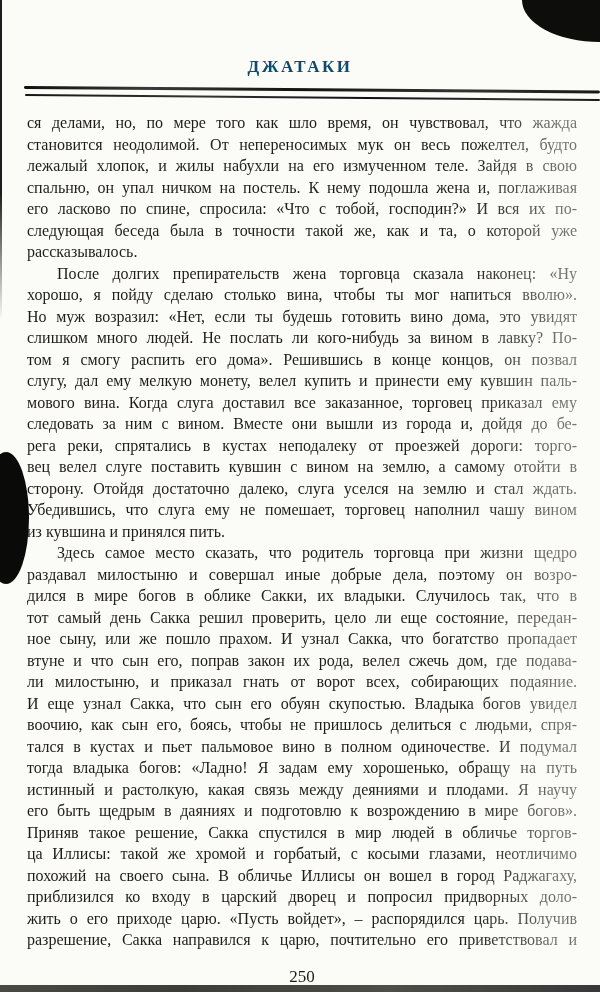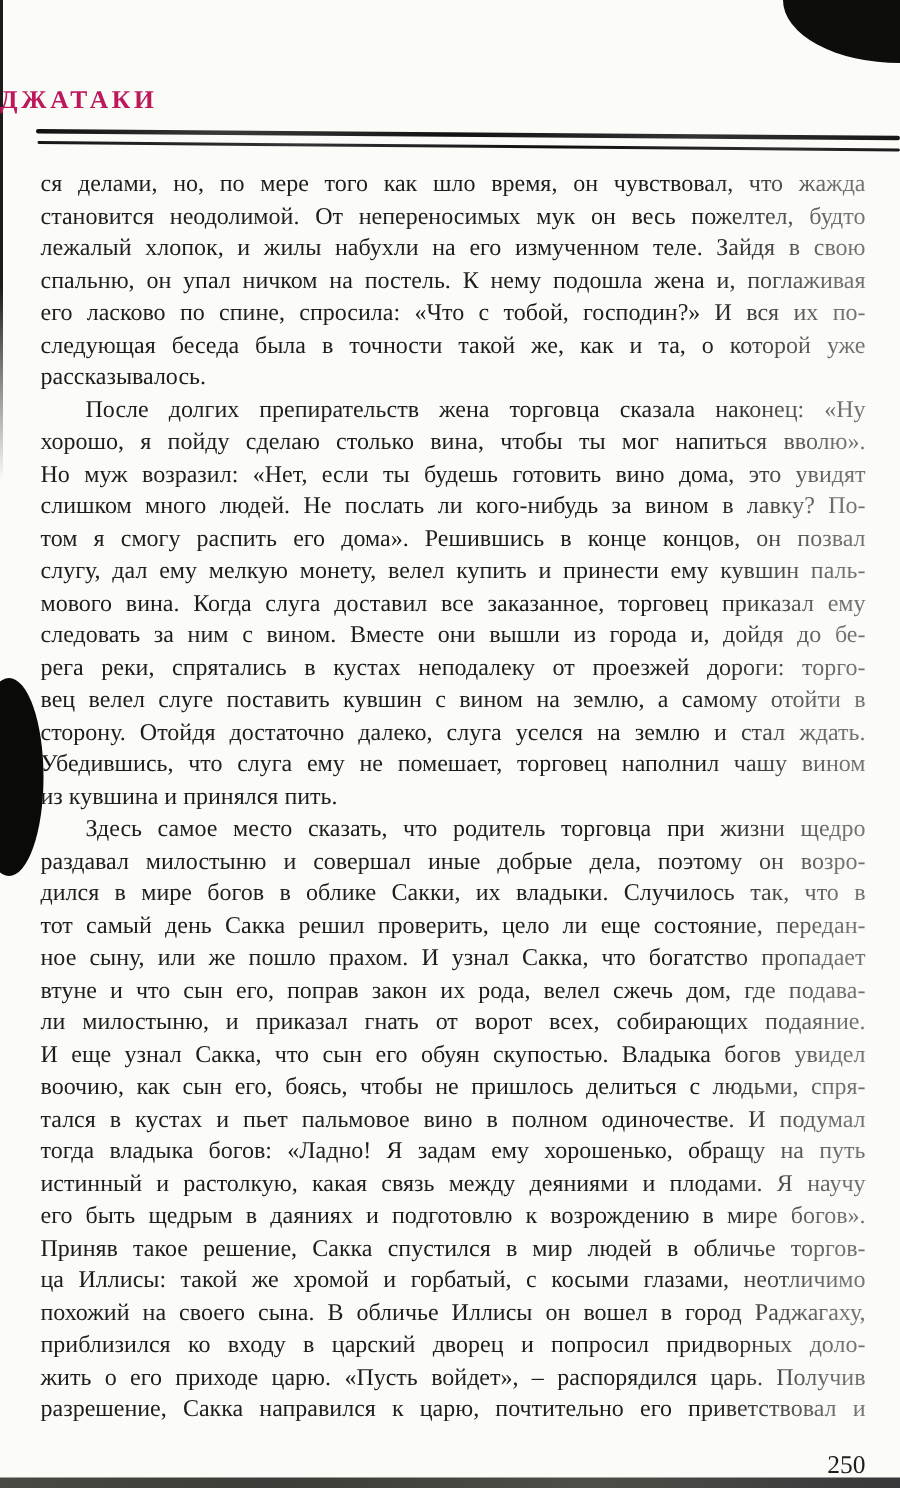--- a/index.html
+++ b/index.html
@@ -34,23 +34,24 @@
   }
   .bottom-band {
     position: absolute; left: 0; bottom: 0;
     width: 600px; height: 7px;
     background: linear-gradient(90deg, #4a4a44, #3c3c38 30%, #4e4e48 65%, #38383a);
   }
   
   .title {
     position: absolute; top: 57px; left: 0;
     width: 100%; margin: 0;
+    text-align: center;
     font-size: 17px; font-weight: 700;
     letter-spacing: 2.5px;
-    color: #be185d;
+    color: #0c4a6e;
   }
   .rule {
     position: absolute; transform-origin: left center; border-radius: 2px;
   }
   .rule1 {
     left: 24px; top: 86px; width: 576px; height: 2.5px;
     background: linear-gradient(90deg, #101010, #3a3a3a 22%, #121212 48%, #333 76%, #181818);
     transform: rotate(0.45deg);
   }
   .rule2 {
@@ -76,21 +77,21 @@
   .fade-overlay {
     position: absolute; left: 27px; top: 112px;
     width: 550px; height: 840px;
     pointer-events: none;
     background: linear-gradient(to right, rgba(251,251,248,0) 80%, rgba(251,251,248,0.38) 97%);
   }
   
   .pagenum {
     position: absolute; top: 967px; left: 27px;
     width: 550px;
-    text-align: right;
+    text-align: center;
     font-size: 17px;
     color: #1e1d1b;
   }
 </style>
 </head>
 <body>
 
 <div class="page">
 
   <div class="edge-line"></div>

